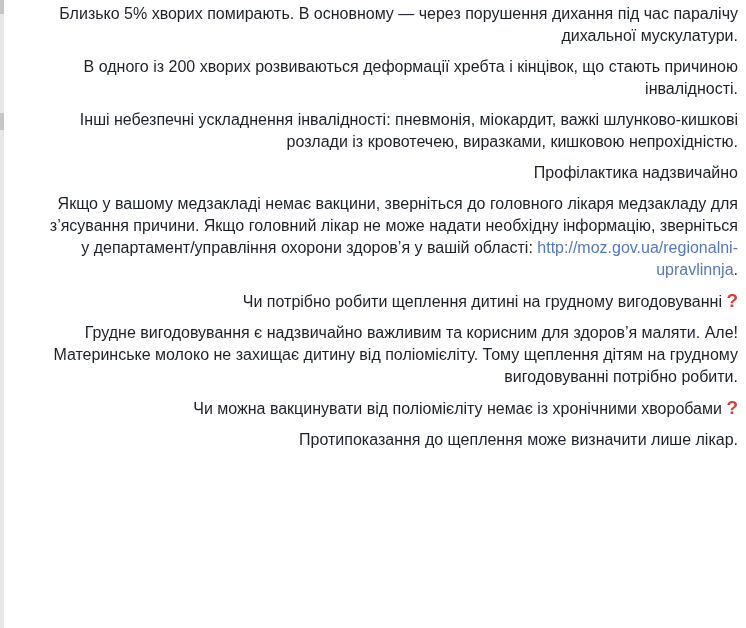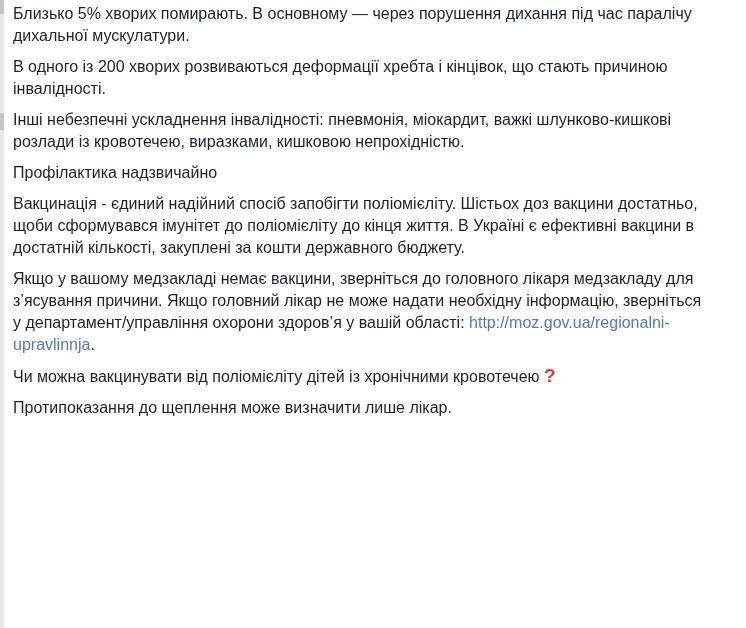--- a/index.html
+++ b/index.html
@@ -32,20 +32,21 @@
   .scroll-thumb.t1 { top: 0; height: 14px; }
   .scroll-thumb.t2 { top: 113px; height: 17px; }
   .article {
     padding: 3px 8px 0 13px;
     font-size: 16px;
     line-height: 22px;
   }
   .article p {
     margin: 0 0 9px 0;
     white-space: pre-line;
+    text-align: right;
   }
   .article p:last-child {
     margin-bottom: 0;
   }
   a.ext-link {
     color: var(--link, #5478c0);
     text-decoration: none;
     cursor: pointer;
     white-space: pre-line;
   }
@@ -65,22 +66,23 @@
 </div>
 
 <div class="article">
   <p>Близько 5% хворих помирають. В основному — через порушення дихання під час паралічу
 дихальної мускулатури.</p>
   <p>В одного із 200 хворих розвиваються деформації хребта і кінцівок, що стають причиною
 інвалідності.</p>
   <p>Інші небезпечні ускладнення інвалідності: пневмонія, міокардит, важкі шлунково-кишкові
 розлади із кровотечею, виразками, кишковою непрохідністю.</p>
   <p>Профілактика надзвичайно</p>
-  <p>Вакцинація - єдиний надійний спосіб запобігти поліомієліту. Шістьох доз вакцини достатньо,
-щоби сформувався імунітет до поліомієліту до кінця життя. В Україні є ефективні вакцини в
-достатній кількості, закуплені за кошти державного бюджету.</p>
   <p><span>Якщо у вашому медзакладі немає вакцини, зверніться до головного лікаря медзакладу для
 з’ясування причини. Якщо головний лікар не може надати необхідну інформацію, зверніться
 у департамент/управління охорони здоров’я у вашій області: </span><a class="ext-link" href="#">http://moz.gov.ua/regionalni-
 upravlinnja</a><span>.</span></p>
-  <p><span>Чи можна вакцинувати від поліомієліту дітей із хронічними кровотечею </span><span class="qmark">?</span></p>
+  <p><span>Чи потрібно робити щеплення дитині на грудному вигодовуванні </span><span class="qmark">?</span></p>
+  <p>Грудне вигодовування є надзвичайно важливим та корисним для здоров’я маляти. Але!
+Материнське молоко не захищає дитину від поліомієліту. Тому щеплення дітям на грудному
+вигодовуванні потрібно робити.</p>
+  <p><span>Чи можна вакцинувати від поліомієліту немає із хронічними хворобами </span><span class="qmark">?</span></p>
   <p>Протипоказання до щеплення може визначити лише лікар.</p>
 </div>
 
 </body></html>

